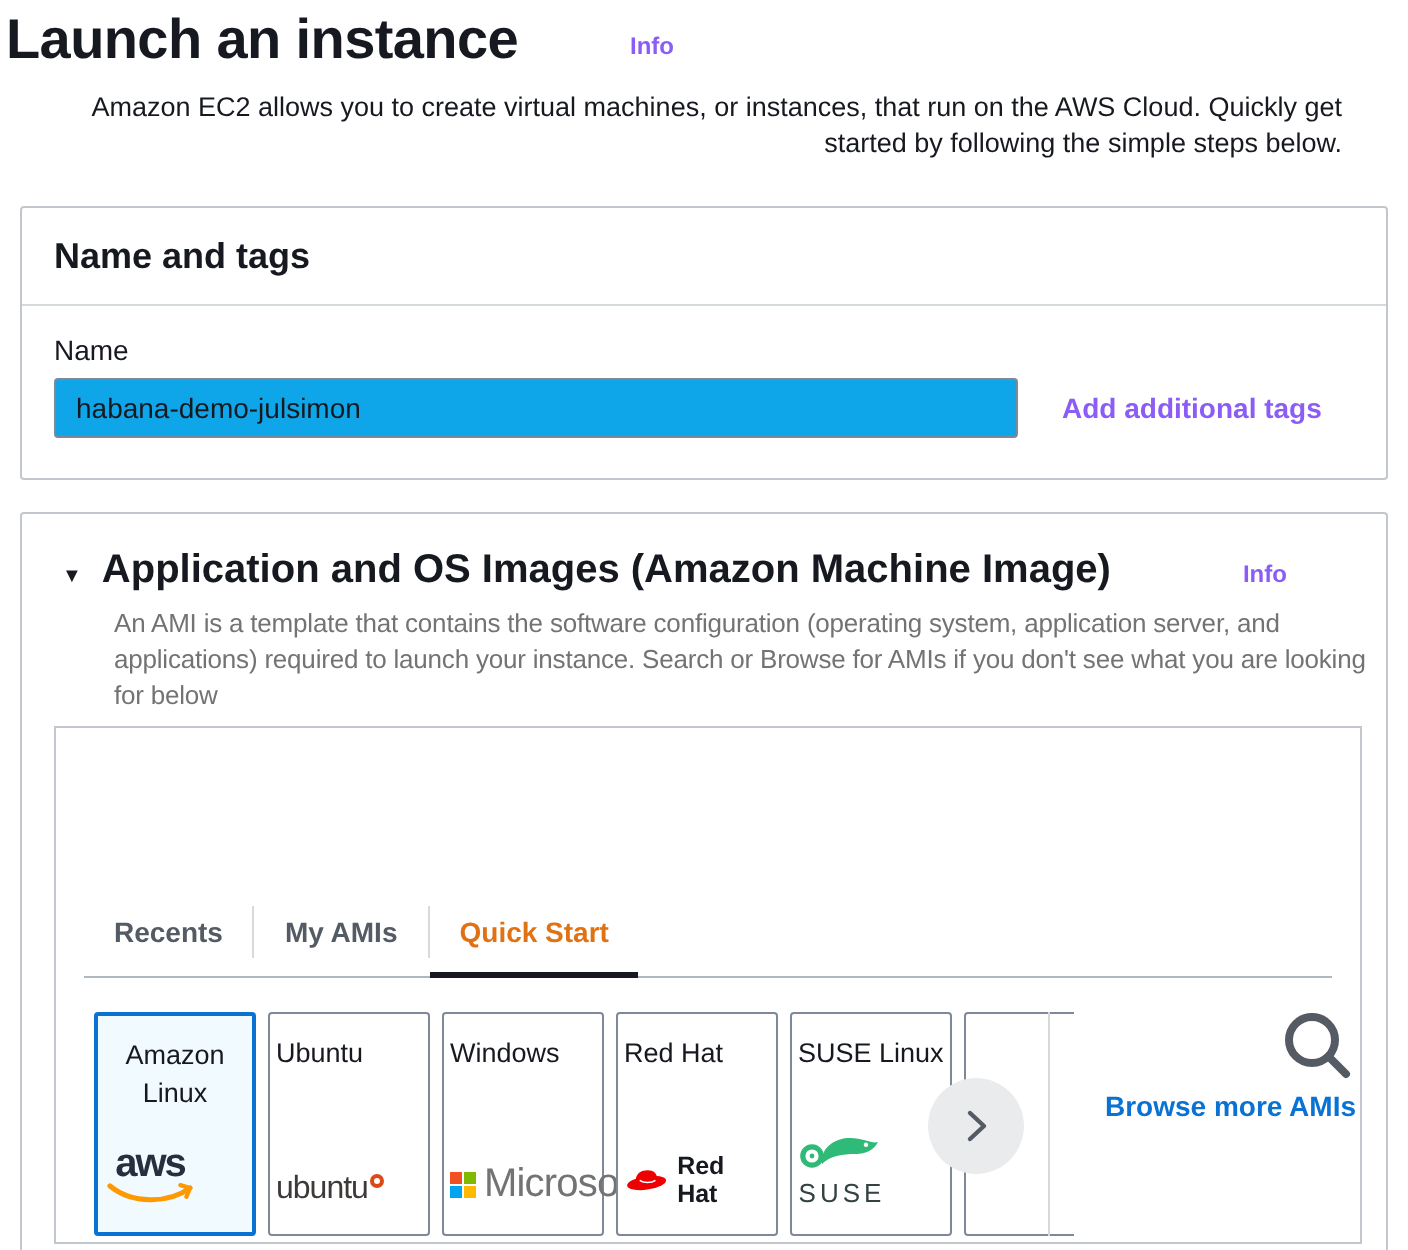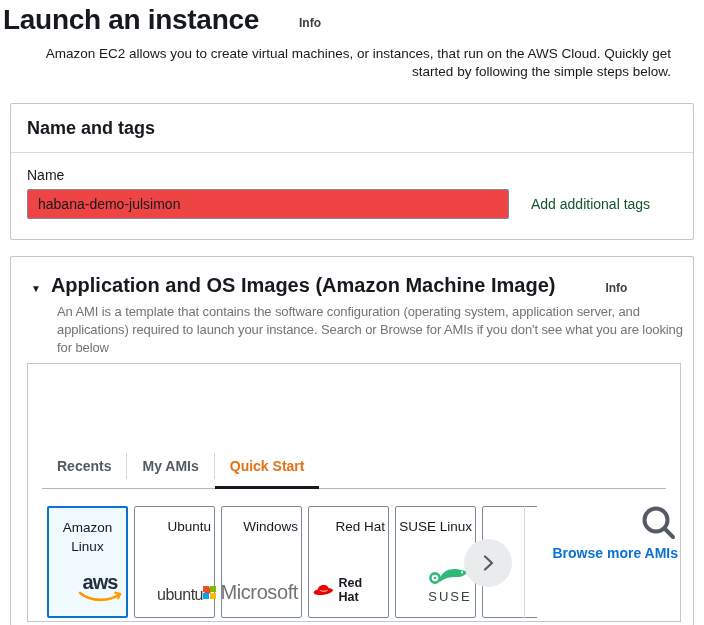--- a/index.html
+++ b/index.html
@@ -19,24 +19,24 @@
   
   .page-header { position: absolute; left: 3px; top: 4px; width: 690px; }
   .page-title {
     display: inline;
     font-size: 28px;
     font-weight: 700;
     letter-spacing: -0.3px;
     color: #16191f;
   }
   .info-link {
-    color: #404040;
+    color: #8b5cf6;
     font-size: 12px;
     font-weight: 700;
-    margin-left: 4px;
+    margin-left: 20px;
     cursor: pointer;
     position: relative;
     top: -2px;
     padding-left: 36px;
   }
   .page-desc {
     margin-top: 9px;
     font-size: 13.5px;
     line-height: 18px;
     width: 668px;
@@ -67,26 +67,26 @@
   .name-row { display: flex; align-items: center; gap: 22px; }
   .text-input {
     width: 482px;
     height: 30px;
     border: 1px solid #7d8998;
     border-radius: 2px;
     padding: 0 10px;
     font-size: 14px;
     font-family: "Liberation Sans", sans-serif;
     color: #16191f;
-    background: #ef4444;
+    background: #0ea5e9;
   }
   .link {
-    color: #14532d;
+    color: #8b5cf6;
     font-size: 14px;
-    font-weight: 400;
+    font-weight: 700;
     text-decoration: none;
     cursor: pointer;
   }
 
   
   .card-ami { top: 256px; height: 370px; border-bottom: none; }
   .ami-head {
     display: flex;
     align-items: baseline;
     gap: 10px;
@@ -183,21 +183,21 @@
   .cards-row { display: flex; gap: 6px; }
   .ami-card {
     flex: 0 0 81px;
     width: 81px;
     height: 112px;
     border: 1px solid #7d8998;
     border-radius: 2px;
     background: #fff;
     display: flex;
     flex-direction: column;
-    align-items: flex-end;
+    align-items: flex-start;
     justify-content: space-between;
     padding: 10px 3px 13px 3px;
     cursor: pointer;
   }
   .ami-card.selected {
     border: 2px solid #0972d3;
     background: #f1faff;
   }
   .ami-card-label {
     font-size: 13.5px;

